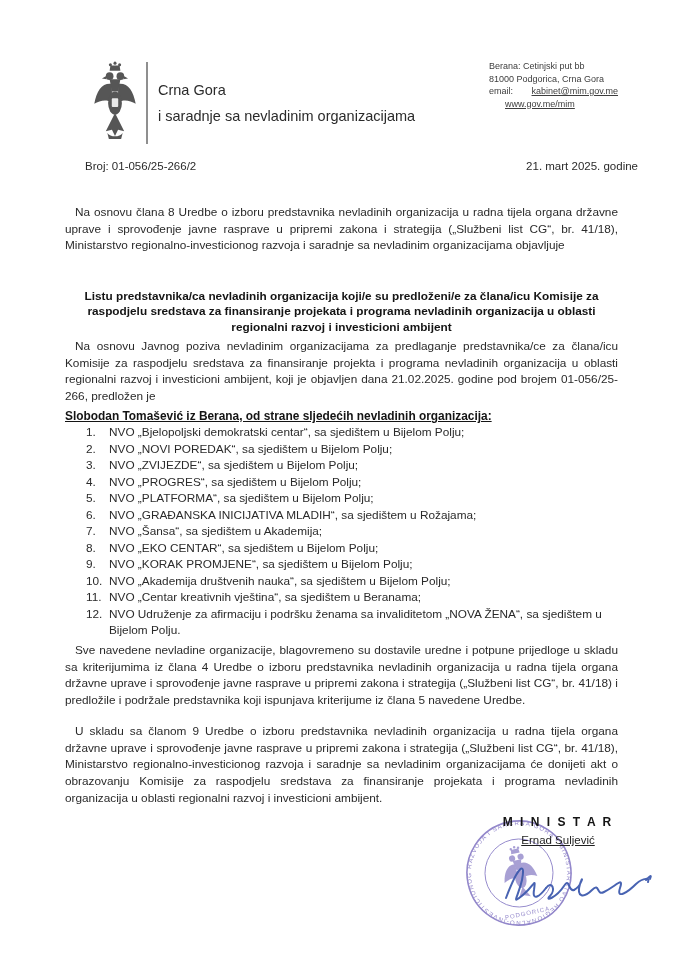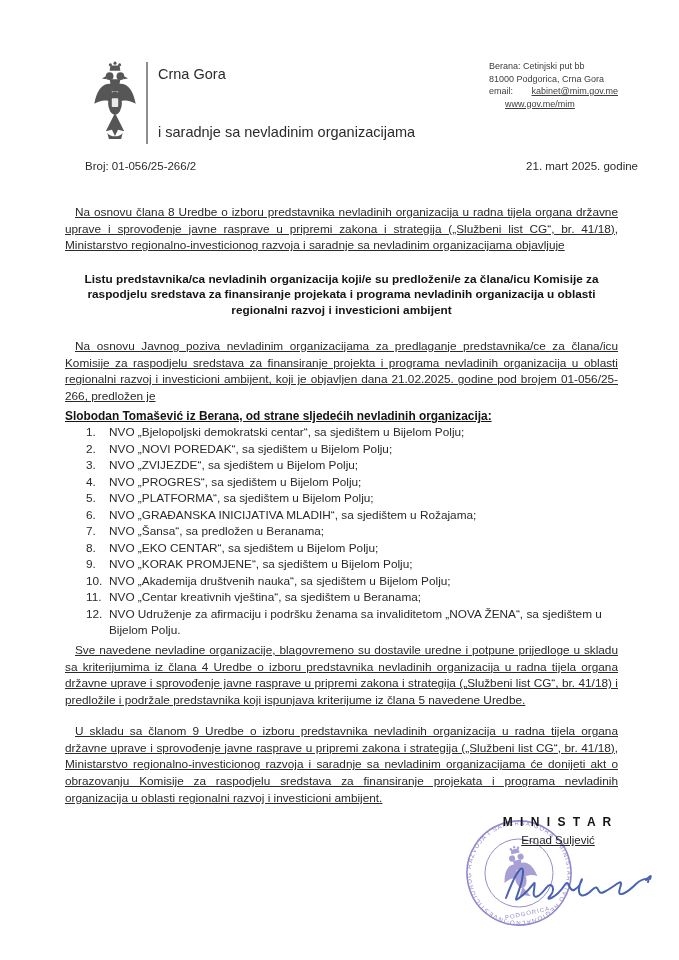--- a/index.html
+++ b/index.html
@@ -7,34 +7,34 @@
     width:679px;height:960px;background:#ffffff;position:relative;overflow:hidden;
     font-family:"Liberation Sans", sans-serif;color:#262626;
     -webkit-font-smoothing:antialiased;
   }
   .page{position:absolute;inset:0;background:#ffffff;}
 
   
   .letterhead{position:absolute;left:92px;top:60px;display:flex;align-items:stretch;}
   .coa{width:46px;height:86px;margin-right:8px;}
   .head-divider{width:2px;background:#8f8f8f;margin:2px 10px 2px 0;}
-  .head-text{display:flex;flex-direction:column;justify-content:space-between;padding:1px 0;}
+  .head-text{display:flex;flex-direction:column;justify-content:center;padding:1px 0;}
   .head-line{font-size:14.5px;line-height:26px;color:#2b2b2b;white-space:nowrap;}
 
   .contact{position:absolute;left:489px;top:60px;width:160px;font-size:9px;line-height:12.5px;color:#3d3d3d;}
   .contact .u{text-decoration:underline;padding-left:16px;}
 
   
   .refline{position:absolute;left:65px;top:160px;width:553px;display:flex;justify-content:space-between;font-size:11.5px;color:#2b2b2b;padding-left:20px;}
 
   
   .para{position:absolute;left:65px;width:553px;font-size:11.8px;line-height:16.8px;text-align:justify;color:#2a2a2a;}
-  .indent{text-indent:10px;text-decoration:underline;}
+  .indent{text-indent:10px;}
   #p1{top:192px;}
-  .doc-title{position:absolute;left:65px;top:260px;width:553px;font-size:11.8px;line-height:15.5px;font-weight:bold;text-align:center;color:#141414;}
+  .doc-title{position:absolute;left:65px;top:277px;width:553px;font-size:11.8px;line-height:15.5px;font-weight:bold;text-align:center;color:#141414;}
   #p2{top:326px;}
   .proposed{position:absolute;left:65px;top:397px;width:553px;font-size:11.9px;font-weight:bold;color:#141414;}
   .proposed span{text-decoration:underline;}
   #p3{top:630px;}
   #p4{top:711px;}
 
   
   .ngo-list{position:absolute;left:86px;top:424px;width:525px;font-size:11.8px;line-height:16.5px;color:#2a2a2a;}
   .ngo-row{display:flex;}
   .ngo-num{width:23px;flex:0 0 23px;}
@@ -126,21 +126,21 @@
     <div class="ngo-row">
         <span class="ngo-num">5.</span>
         <span class="ngo-txt">NVO „PLATFORMA“, sa sjedištem u Bijelom Polju;</span>
       </div>
     <div class="ngo-row">
         <span class="ngo-num">6.</span>
         <span class="ngo-txt">NVO „GRAĐANSKA INICIJATIVA MLADIH“, sa sjedištem u Rožajama;</span>
       </div>
     <div class="ngo-row">
         <span class="ngo-num">7.</span>
-        <span class="ngo-txt">NVO „Šansa“, sa predložen u Beranama;</span>
+        <span class="ngo-txt">NVO „Šansa“, sa sjedištem u Akademija;</span>
       </div>
     <div class="ngo-row">
         <span class="ngo-num">8.</span>
         <span class="ngo-txt">NVO „EKO CENTAR“, sa sjedištem u Bijelom Polju;</span>
       </div>
     <div class="ngo-row">
         <span class="ngo-num">9.</span>
         <span class="ngo-txt">NVO „KORAK PROMJENE“, sa sjedištem u Bijelom Polju;</span>
       </div>
     <div class="ngo-row">

